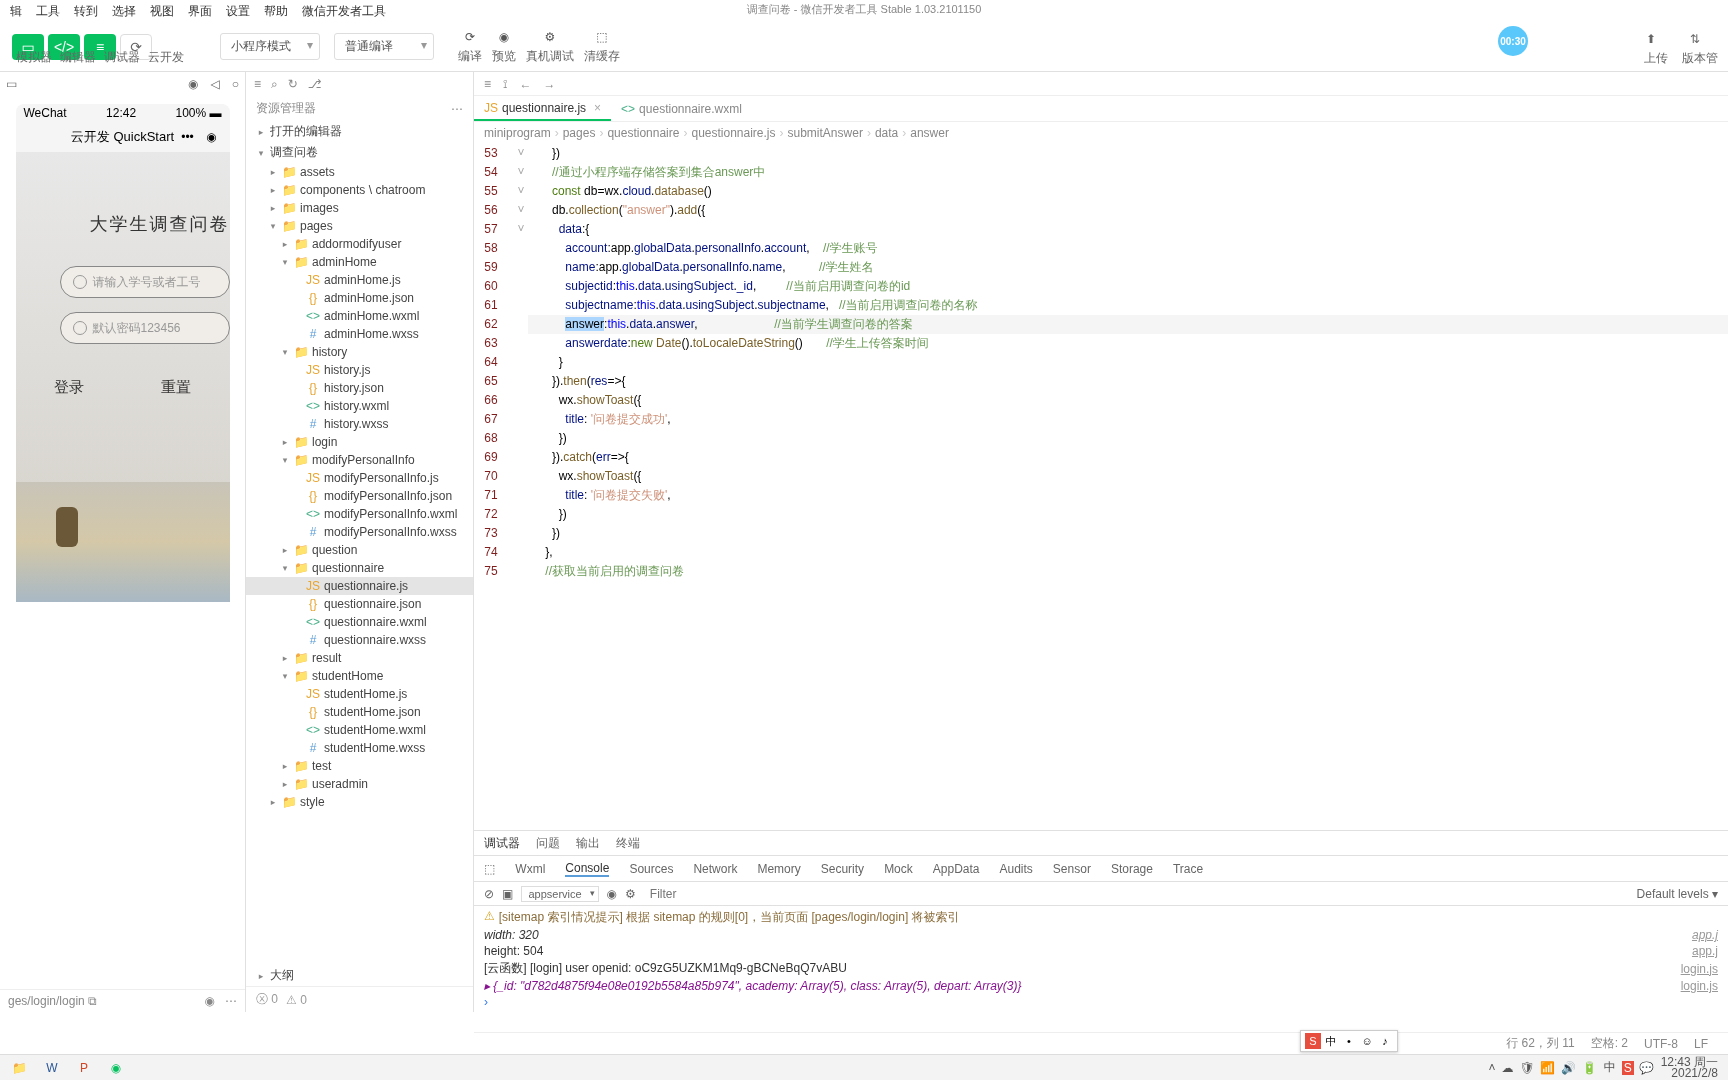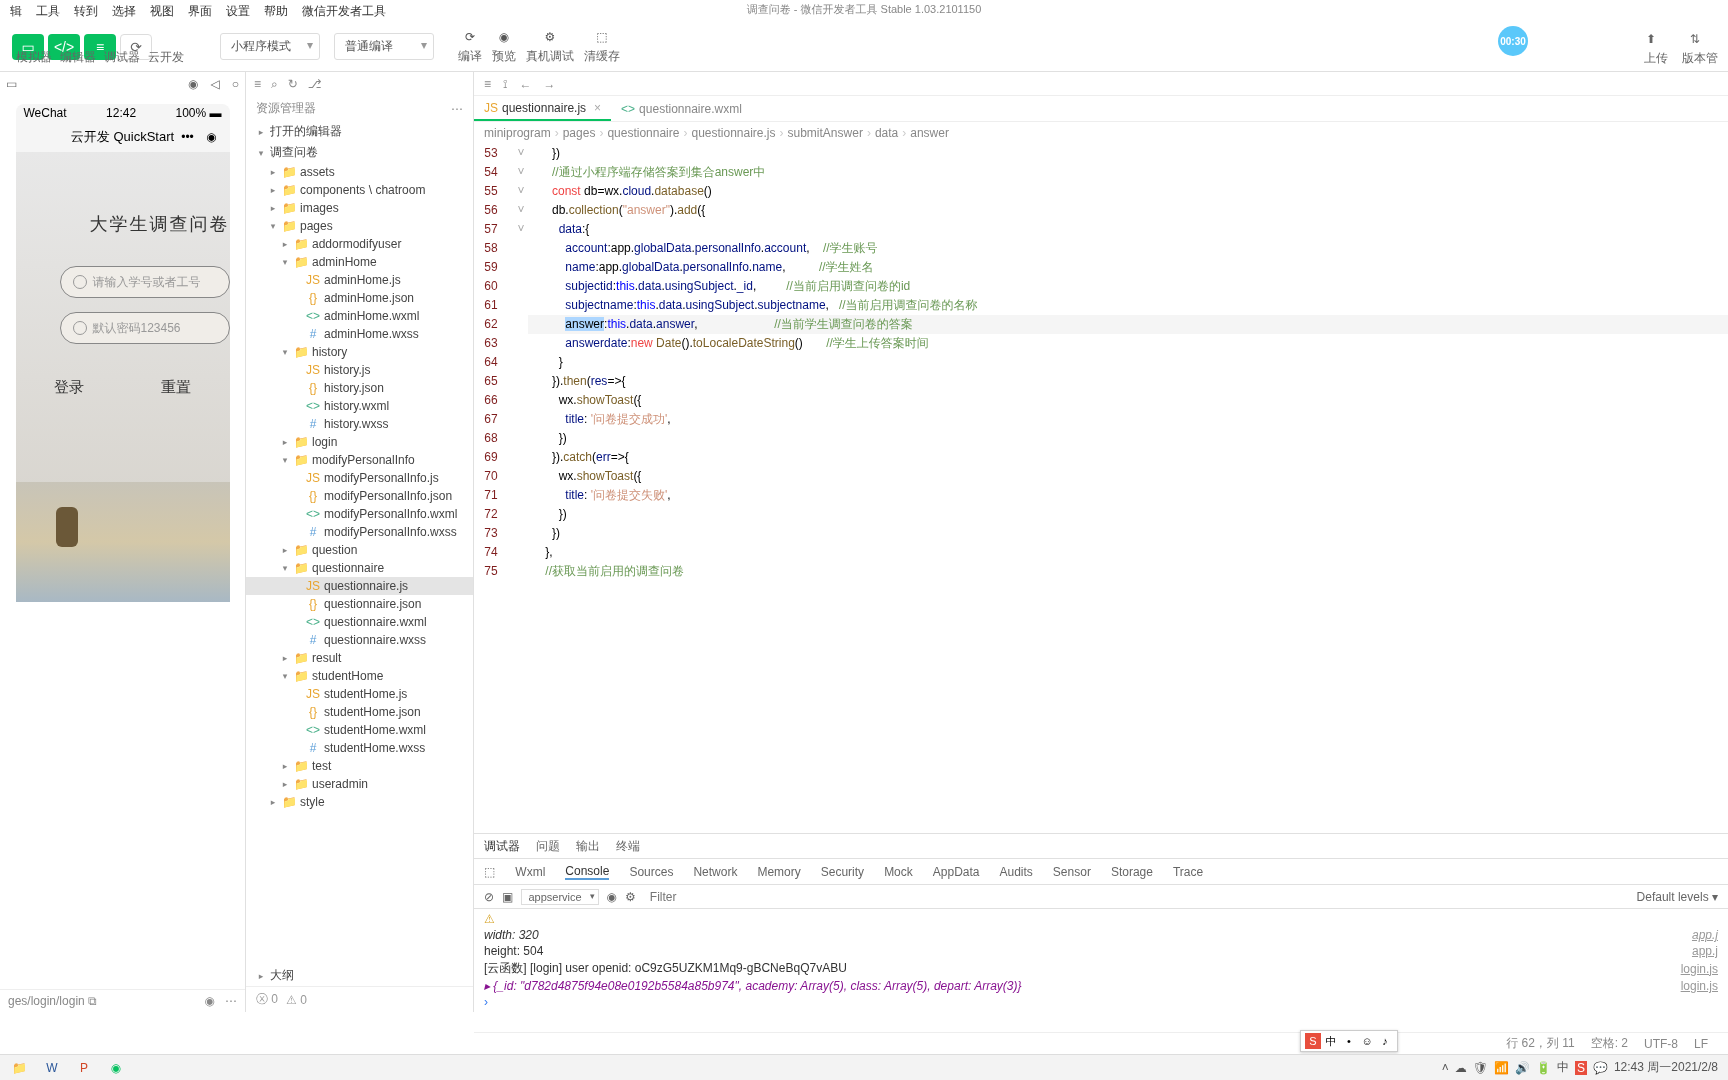--- a/index.html
+++ b/index.html
@@ -80,21 +80,21 @@
     .tab .close { color: #aaa; margin-left: 4px; }
     .breadcrumb { height: 22px; display: flex; align-items: center; padding: 0 10px; gap: 4px; color: #888; font-size: 11px; text-align: right; }
     .breadcrumb .sep { color: #ccc; }
     .code { flex: 1; display: flex; font-family: Consolas, monospace; font-size: 13px; overflow: hidden; }
     .gutter { width: 40px; text-align: center; color: #7f1d1d; padding-right: 6px; line-height: 19px; }
     .fold-gutter { width: 14px; color: #aaa; line-height: 19px; text-align: center; font-size: 9px; }
     .code-body { flex: 1; line-height: 19px; white-space: pre; }
     .code-line { padding-left: 4px; }
     .code-line.hl { background: #f5f5f5; }
     .c-com { color: #6a9955; }
-    .c-kw { color: #ef4444; }
+    .c-kw { color: #4d7c0f; }
     .c-str { color: #ce9178; }
     .c-fn { color: #795e26; }
     .c-prop { color: #001080; }
     .c-this { color: #0000ff; }
     .c-sel { background: #add6ff; }
     
     
     .debug-tabs { display: flex; height: 26px; align-items: center; border-top: 1px solid #e0e0e0; border-bottom: 1px solid #e0e0e0; padding: 0 10px; gap: 16px; color: #666; }
     .debug-tabs .dt.active { color: #333; font-weight: 500; }
     .devtools-tabs { display: flex; height: 26px; align-items: center; border-bottom: 1px solid #e0e0e0; padding: 0 10px; gap: 20px; color: #666; }
@@ -109,21 +109,21 @@
     .console-line .warn-i { color: #d4a020; }
     .console-obj { color: #881391; font-style: italic; }
     
     
     .statusline { position: absolute; bottom: 26px; left: 474px; right: 0; height: 22px; display: flex; align-items: center; justify-content: flex-end; padding: 0 20px; gap: 16px; color: #888; font-size: 11px; border-top: 1px solid #eee; }
     
     
     .taskbar { position: absolute; bottom: 0; left: 0; right: 0; height: 26px; background: #f3f3f3; display: flex; align-items: center; padding: 0 6px; gap: 4px; border-top: 1px solid #ddd; }
     .taskbar .tb-icon { width: 28px; height: 22px; display: inline-flex; align-items: center; justify-content: center; }
     .taskbar-right { margin-left: auto; display: flex; align-items: center; gap: 6px; color: #555; font-size: 10px; }
-    .taskbar-clock { display: flex; align-items: flex-end; font-size: 10px; line-height: 11px; padding-right: 4px; }
+    .taskbar-clock { display: flex; flex-direction: column; align-items: flex-end; font-size: 10px; line-height: 11px; padding-right: 4px; }
     .ime-panel { position: absolute; bottom: 28px; right: 330px; background: #fff; border: 1px solid #ccc; padding: 2px 4px; display: flex; gap: 2px; box-shadow: 0 1px 3px rgba(0,0,0,0.2); }
     .ime-panel span { width: 16px; height: 16px; display: inline-flex; align-items: center; justify-content: center; font-size: 11px; }
   </style>
 </head>
 <body>
 
 <div class="menubar">
   <span class="item">辑</span>
   <span class="item">工具</span>
   <span class="item">转到</span>
@@ -568,20 +568,21 @@
       <span>▣</span>
       <div class="console-select">appservice</div>
       <span>◉</span>
       <span>⚙</span>
       <input class="console-filter" placeholder="Filter" style="">
       <span style="margin-left:auto;">Default levels ▾</span>
     </div>
     <div class="console-out" id="console-out">
         <div class="console-line" style="display:flex;">
           <span class="warn-i">⚠</span>
+          <span style="color:#8a6d3b;">[sitemap 索引情况提示] 根据 sitemap 的规则[0]，当前页面 [pages/login/login] 将被索引</span>
         </div>
         <div class="console-line" style="display:flex;font-style:italic;">
           <span>width: 320</span>
           <span style="margin-left:auto;color:#999;text-decoration:underline;">app.j</span>
         </div>
         <div class="console-line" style="display:flex;">
           <span>height: 504</span>
           <span style="margin-left:auto;color:#999;text-decoration:underline;">app.j</span>
         </div>
         <div class="console-line" style="display:flex;align-items:center;">

